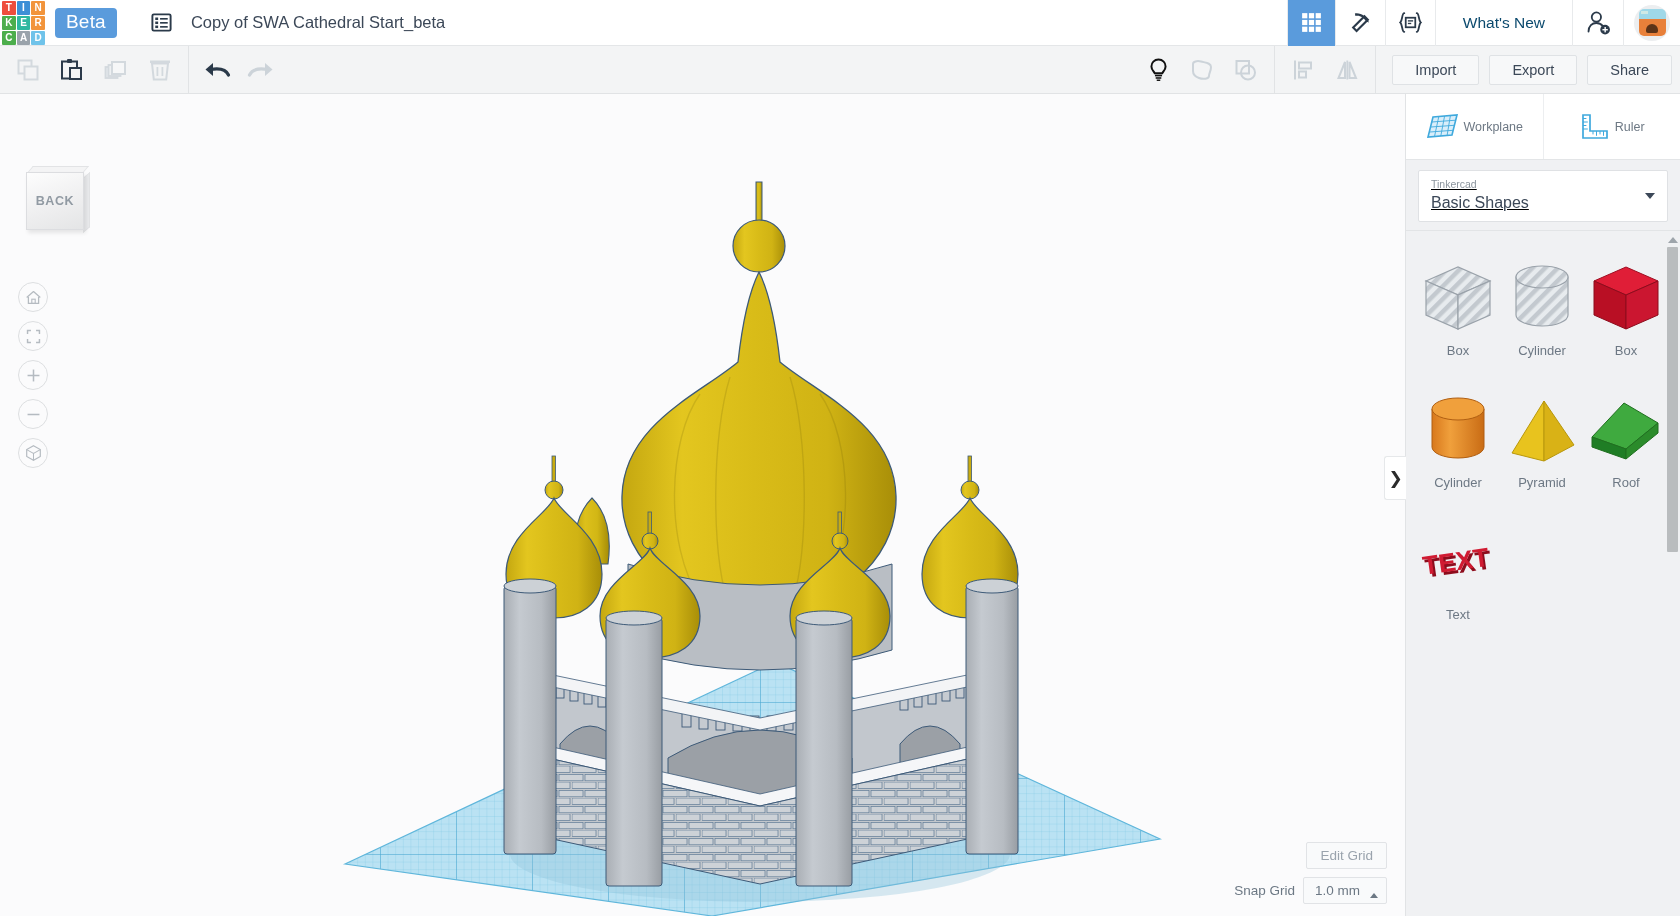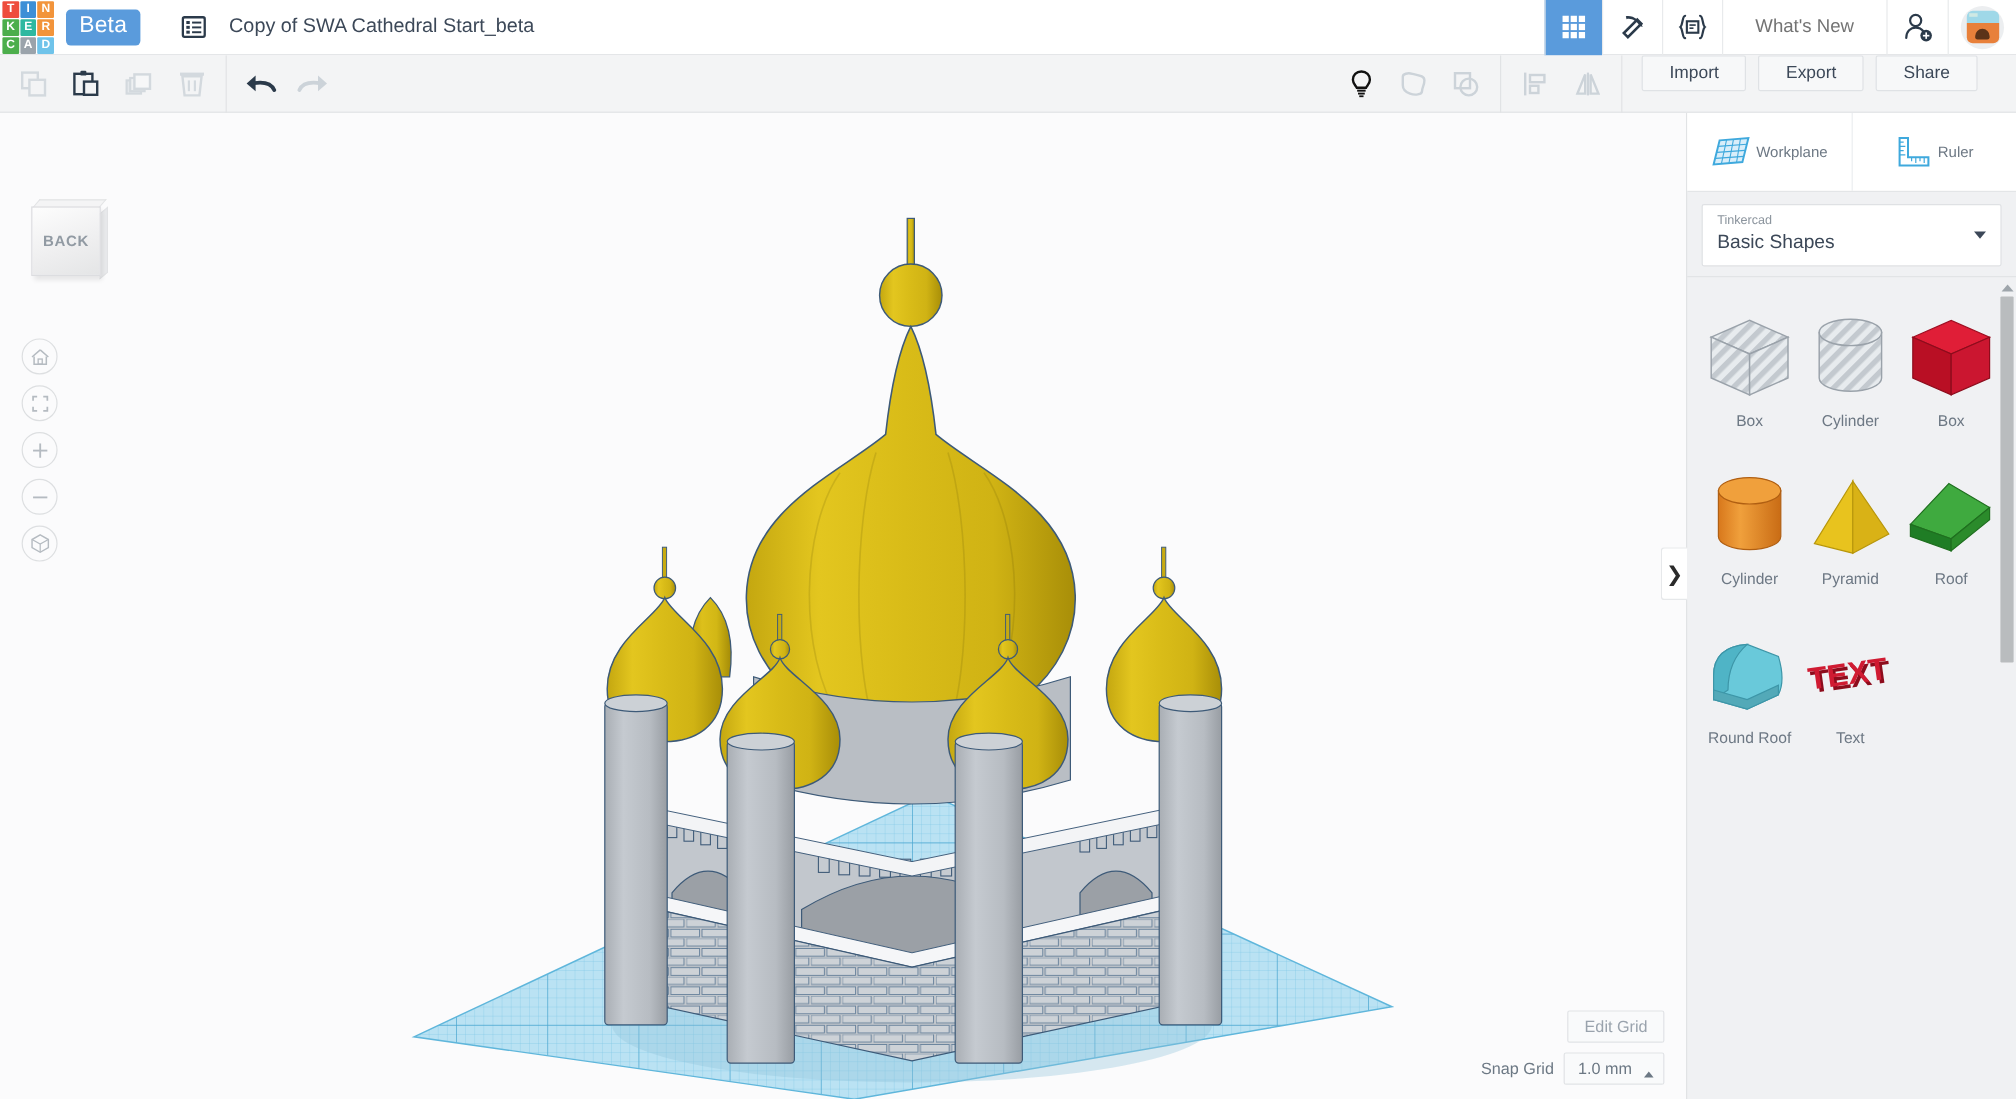--- a/index.html
+++ b/index.html
@@ -38,35 +38,35 @@
   }
   .doc-title {
     font-size: 16.5px; color: #3c4858; margin-left: 8px; white-space: nowrap;
   }
   .topbar-right { margin-left: auto; display: flex; align-items: center; height: 46px; }
   .tr-cell {
     height: 46px; min-width: 48px; display: flex; align-items: center; justify-content: center;
     border-left: 1px solid #e8eaec; padding: 0 11px; cursor: pointer;
   }
   .tr-cell.active { background: #5a9bdc; }
-  .whats-new { color: #737373; font-size: 15.5px; padding: 0 16px; }
+  .whats-new { color: #0c4a6e; font-size: 15.5px; padding: 0 16px; }
 
   
   .toolbar2 {
     height: 48px; flex: 0 0 48px;
     background: #f3f4f5;
     border-bottom: 1px solid #e1e3e5;
     display: flex; align-items: center; position: relative; z-index: 20;
   }
   .t2-btn {
     width: 44px; height: 48px; display: flex; align-items: center; justify-content: center;
     cursor: pointer;
   }
   .t2-sep { width: 1px; height: 48px; background: #e1e3e5; margin: 0 6px; }
-  .t2-right { margin-left: auto; display: flex; align-items: flex-start; height: 48px; padding-right: 32px; }
+  .t2-right { margin-left: auto; display: flex; align-items: center; height: 48px; padding-right: 8px; }
   .txt-btn {
     border: 1px solid #dfe2e5; background: #f7f8f9; color: #3c4858;
     font-size: 14.5px; padding: 6px 22px; border-radius: 2px; margin-left: 10px;
     font-family: "Liberation Sans", sans-serif; cursor: pointer;
   }
 
   
   .body-row { flex: 1; display: flex; position: relative; min-height: 0; }
 
   
@@ -138,21 +138,21 @@
     height: 66px; background: #fff; display: flex; border-bottom: 1px solid #e3e5e7;
   }
   .tool-cell {
     flex: 1; display: flex; flex-direction: row; align-items: center;
     justify-content: center; gap: 4px; cursor: pointer;
   }
   .tool-cell + .tool-cell { border-left: 1px solid #eceef0; }
   .tool-label { font-size: 12.5px; color: #6d7884; }
   .dropdown {
     margin: 10px 12px 8px; background: #fff; border: 1px solid #dfe1e4;
-    border-radius: 2px; padding: 7px 12px 8px; position: relative; cursor: pointer;
+    border-radius: 2px; padding: 7px 12px 8px; position: relative; cursor: pointer; text-decoration: underline;
   }
   .dd-small { font-size: 10.5px; color: #8b949d; line-height: 1.3; }
   .dd-big { font-size: 16px; color: #3c4858; line-height: 1.35; }
   .dd-caret {
     position: absolute; right: 12px; top: 50%; margin-top: -3px;
     width: 0; height: 0; border-left: 5px solid transparent;
     border-right: 5px solid transparent; border-top: 6px solid #3c4858;
   }
   .shapes-wrap { flex: 1; overflow: hidden; position: relative; border-top: 1px solid #e2e4e6; }
   .shapes-grid {
@@ -653,30 +653,20 @@
             <div class="shape-art">
               <svg width="84" height="78" viewBox="0 0 84 78">
                 <polygon points="40,12 8,46 42,58 74,32" fill="#3faa3f" stroke="#1f6f1f" stroke-width="1"></polygon>
                 <polygon points="8,46 42,58 42,68 8,56" fill="#1f7d25" stroke="#1f6f1f" stroke-width="1"></polygon>
                 <polygon points="42,58 74,32 74,42 42,68" fill="#2b8b2b" stroke="#1f6f1f" stroke-width="1"></polygon>
               </svg>
             </div>
             <span class="shape-label">Roof</span>
           </div>
 
-          <div class="shape-cell">
-            <div class="shape-art">
-              <svg width="84" height="78" viewBox="0 0 84 78">
-                <path d="M12,60 L12,40 Q12,16 40,14 L66,24 Q72,44 66,56 L40,68 Z" fill="#69c9da" stroke="#3d96a8" stroke-width="1"></path>
-                <path d="M12,60 L12,40 Q12,16 40,14 Q24,28 24,52 Z" fill="#4fb4c6" stroke="#3d96a8" stroke-width="1"></path>
-                <path d="M12,60 L40,68 L66,56 L66,48 L40,60 L12,52 Z" fill="#53a9b8" stroke="#3d96a8" stroke-width="1"></path>
-              </svg>
-            </div>
-            <span class="shape-label">Round Roof</span>
-          </div>
 
           <div class="shape-cell">
             <div class="shape-art">
               <svg width="84" height="78" viewBox="0 0 84 78">
                 <g transform="rotate(-8 42 40)">
                   <text x="42" y="50" text-anchor="middle" font-family="'Liberation Sans', sans-serif" font-size="26" font-weight="bold" fill="#8d0c1c">TEXT</text>
                   <text x="40" y="47" text-anchor="middle" font-family="'Liberation Sans', sans-serif" font-size="26" font-weight="bold" fill="#d01b32">TEXT</text>
                 </g>
               </svg>
             </div>

